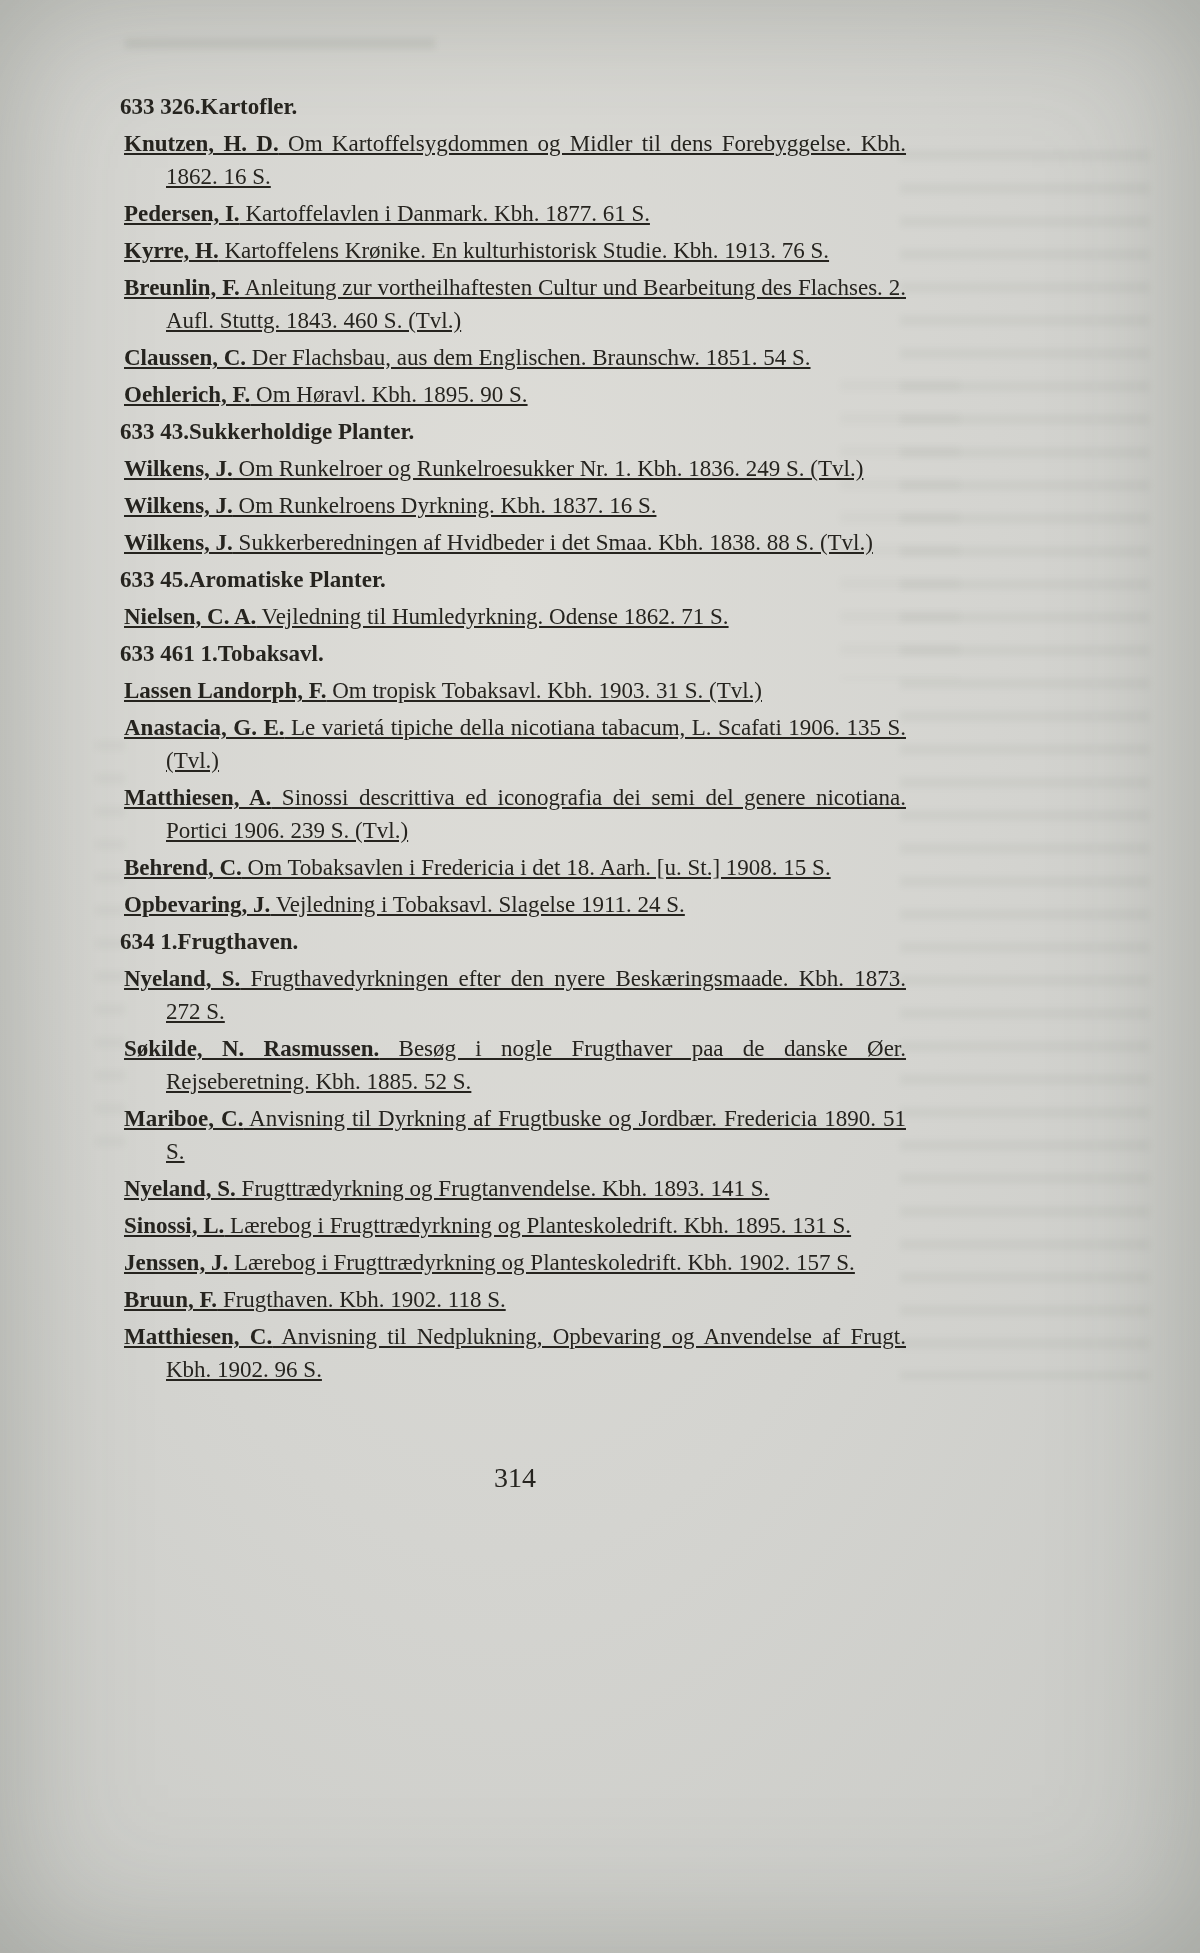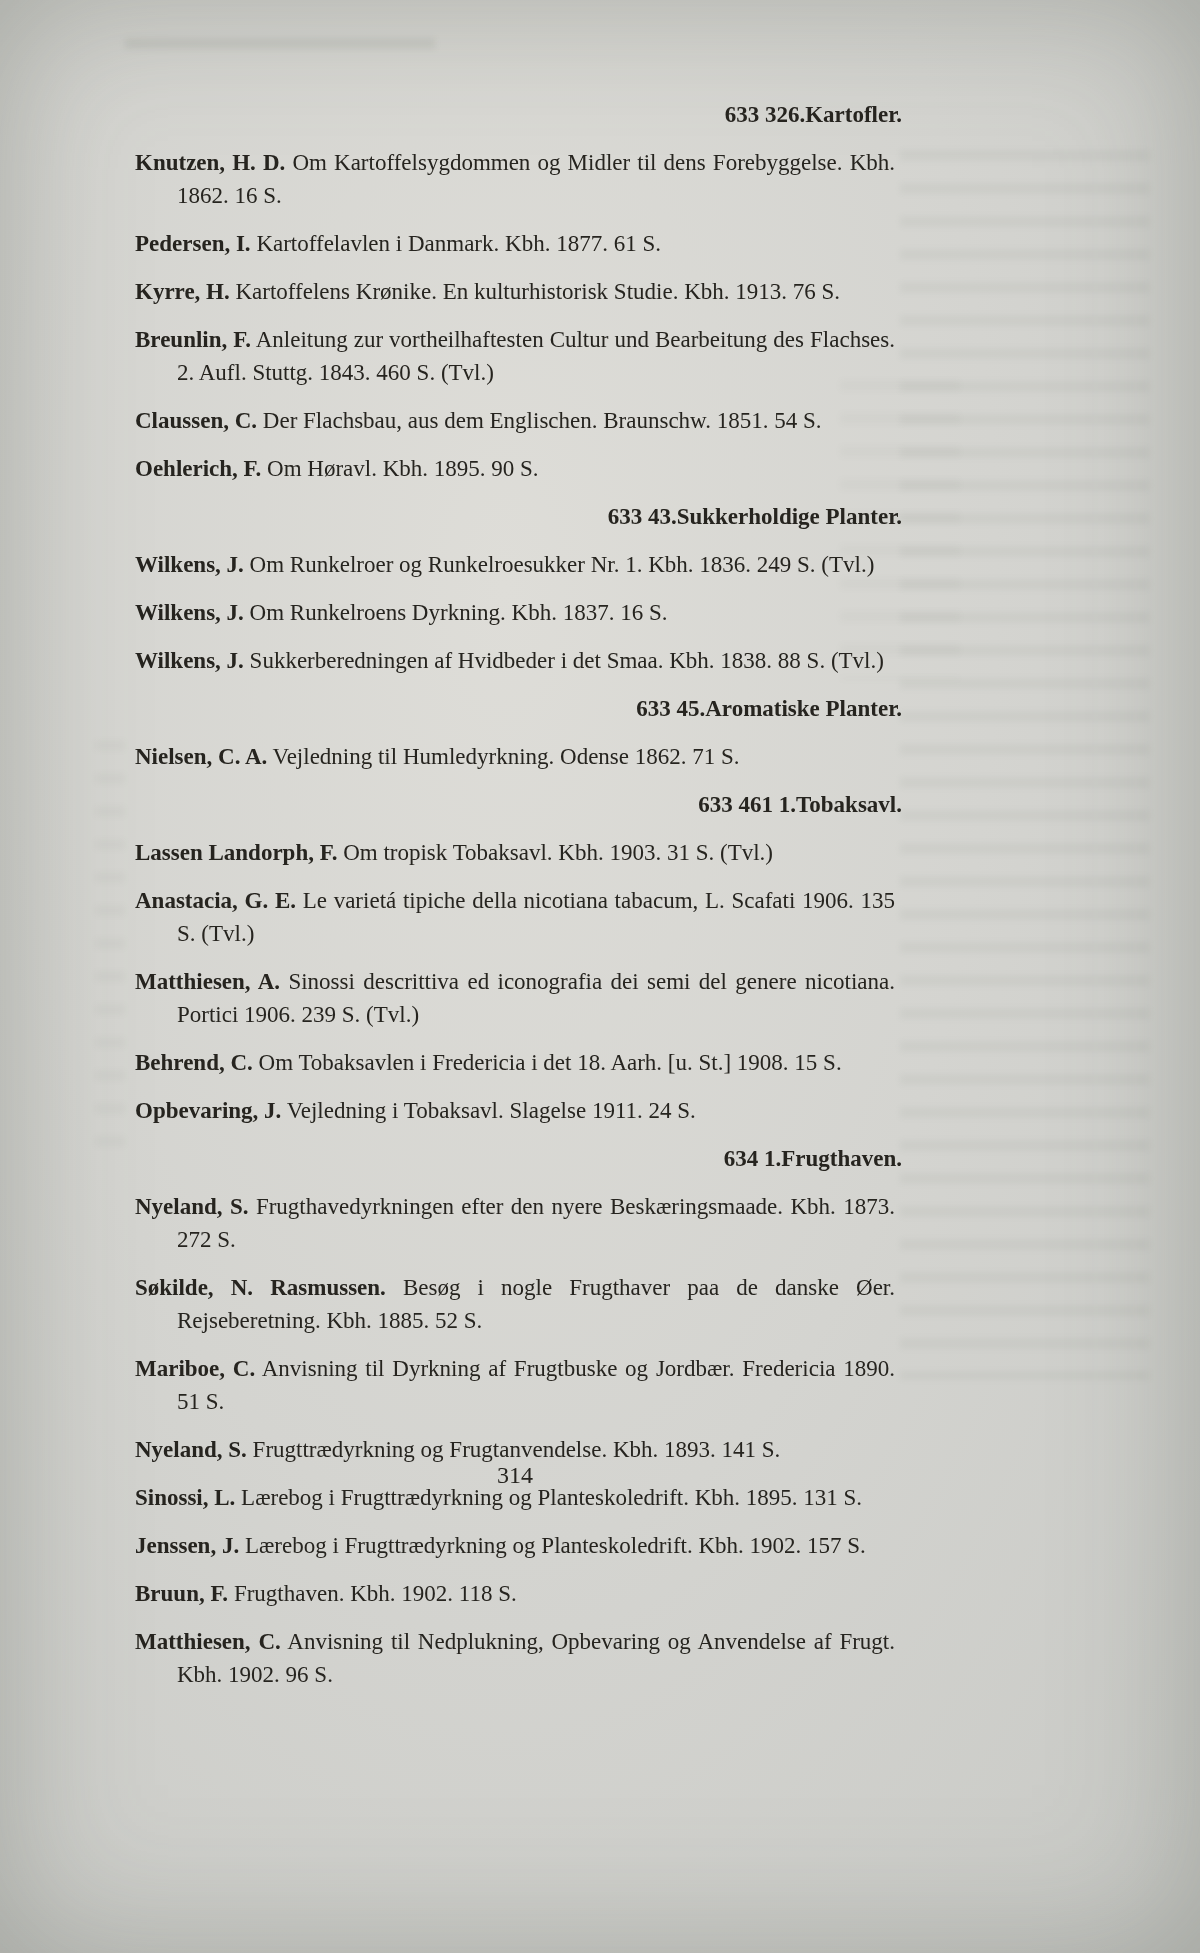--- a/index.html
+++ b/index.html
@@ -25,41 +25,42 @@
     position: absolute;
     left: 120px;
     top: 90px;
     width: 790px;
     color: #26241f;
     font-size: 23px;
     line-height: 33px;
   }
   .section-header {
     display: flex;
-    justify-content: flex-end;
+    justify-content: flex-start;
     font-weight: bold;
-    margin: 8px;
+    margin: 0;
   }
   .entry {
-    margin: 15px;
+    margin: 4px;
     text-align: justify;
     padding-left: 42px;
     text-indent: -42px;
+    text-decoration: underline;
   }
   .entry b {
     font-weight: bold;
   }
   .page-number {
     position: absolute;
     left: 120px;
     top: 1462px;
     width: 790px;
     text-align: center;
     color: #26241f;
-    font-size: 24px;
+    font-size: 28px;
   }
   .smudge {
     position: absolute;
     pointer-events: none;
     filter: blur(3px);
     background: repeating-linear-gradient(
       to bottom,
       rgba(104, 116, 100, 0.22) 0px,
       rgba(104, 116, 100, 0.22) 11px,
       rgba(0, 0, 0, 0) 11px,

